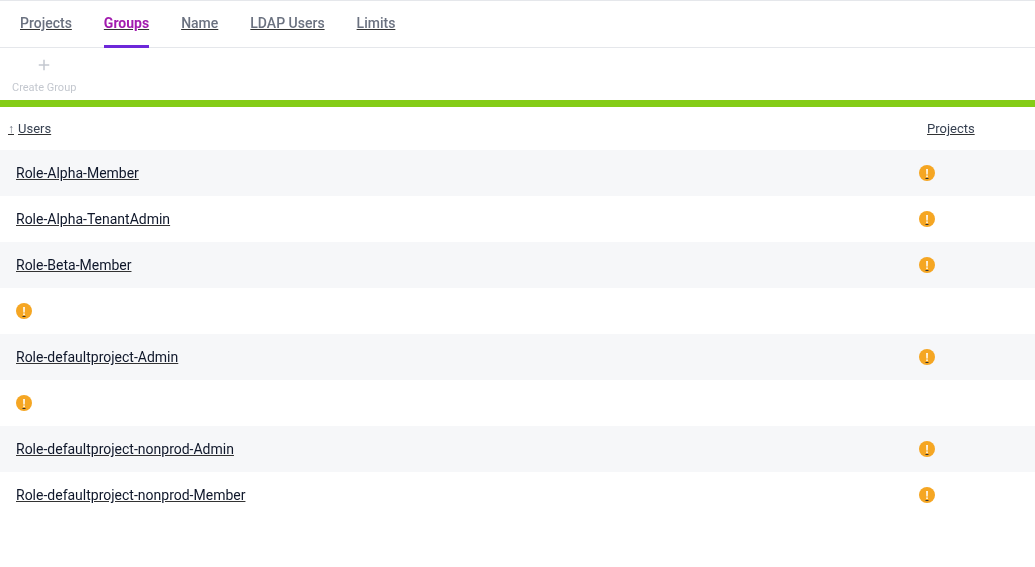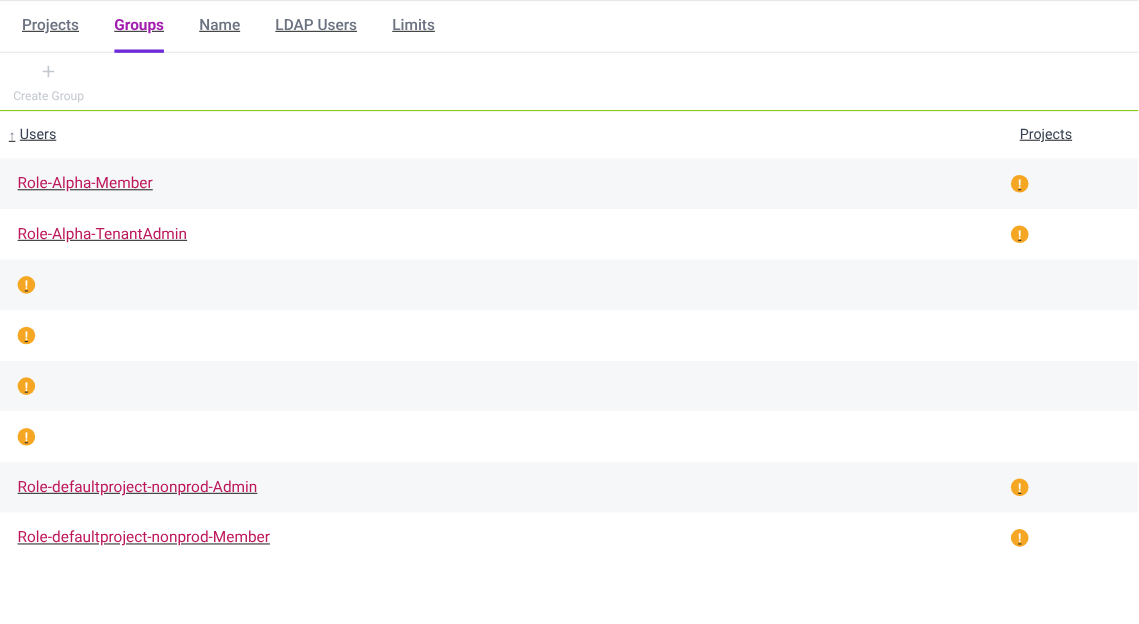--- a/index.html
+++ b/index.html
@@ -30,21 +30,21 @@
       cursor: pointer;
     }
     .tab.active {
       color: #a21caf;
       font-weight: 700;
       border-bottom: 3px solid #6d28d9;
       margin-bottom: -1px;
     }
     .toolbar {
       padding: 8px 12px 6px 12px;
-      border-bottom: 1px solid #84cc16;
+      border-bottom: 7px solid #84cc16;
     }
     .create-group {
       display: inline-flex;
       flex-direction: column;
       align-items: center;
       cursor: pointer;
       color: #9ca3af;
       opacity: 0.6;
       gap: 3px;
     }
@@ -86,21 +86,21 @@
       font-size: 14px;
     }
     .table-row:nth-child(odd) {
       background: #f6f7f9;
     }
     .table-row:nth-child(even) {
       background: #ffffff;
     }
     .row-name {
       flex: 1;
-      color: #be185d;
+      color: #0f172a;
       cursor: pointer;
     }
     .row-projects {
       width: 100px;
       display: flex;
       align-items: center;
     }
     .warning-badge {
       width: 16px;
       height: 16px;
@@ -153,30 +153,32 @@
             <div class="warning-badge">!</div>
           </div>
         </div>
         <div class="table-row">
           <div class="row-name">Role-Alpha-TenantAdmin</div>
           <div class="row-projects">
             <div class="warning-badge">!</div>
           </div>
         </div>
         <div class="table-row">
-          <div class="row-projects">
-            <div class="warning-badge">!</div>
-          </div>
-        </div>
-        <div class="table-row">
-          <div class="row-projects">
-            <div class="warning-badge">!</div>
-          </div>
-        </div>
-        <div class="table-row">
+          <div class="row-name">Role-Beta-Member</div>
+          <div class="row-projects">
+            <div class="warning-badge">!</div>
+          </div>
+        </div>
+        <div class="table-row">
+          <div class="row-projects">
+            <div class="warning-badge">!</div>
+          </div>
+        </div>
+        <div class="table-row">
+          <div class="row-name">Role-defaultproject-Admin</div>
           <div class="row-projects">
             <div class="warning-badge">!</div>
           </div>
         </div>
         <div class="table-row">
           <div class="row-projects">
             <div class="warning-badge">!</div>
           </div>
         </div>
         <div class="table-row">

